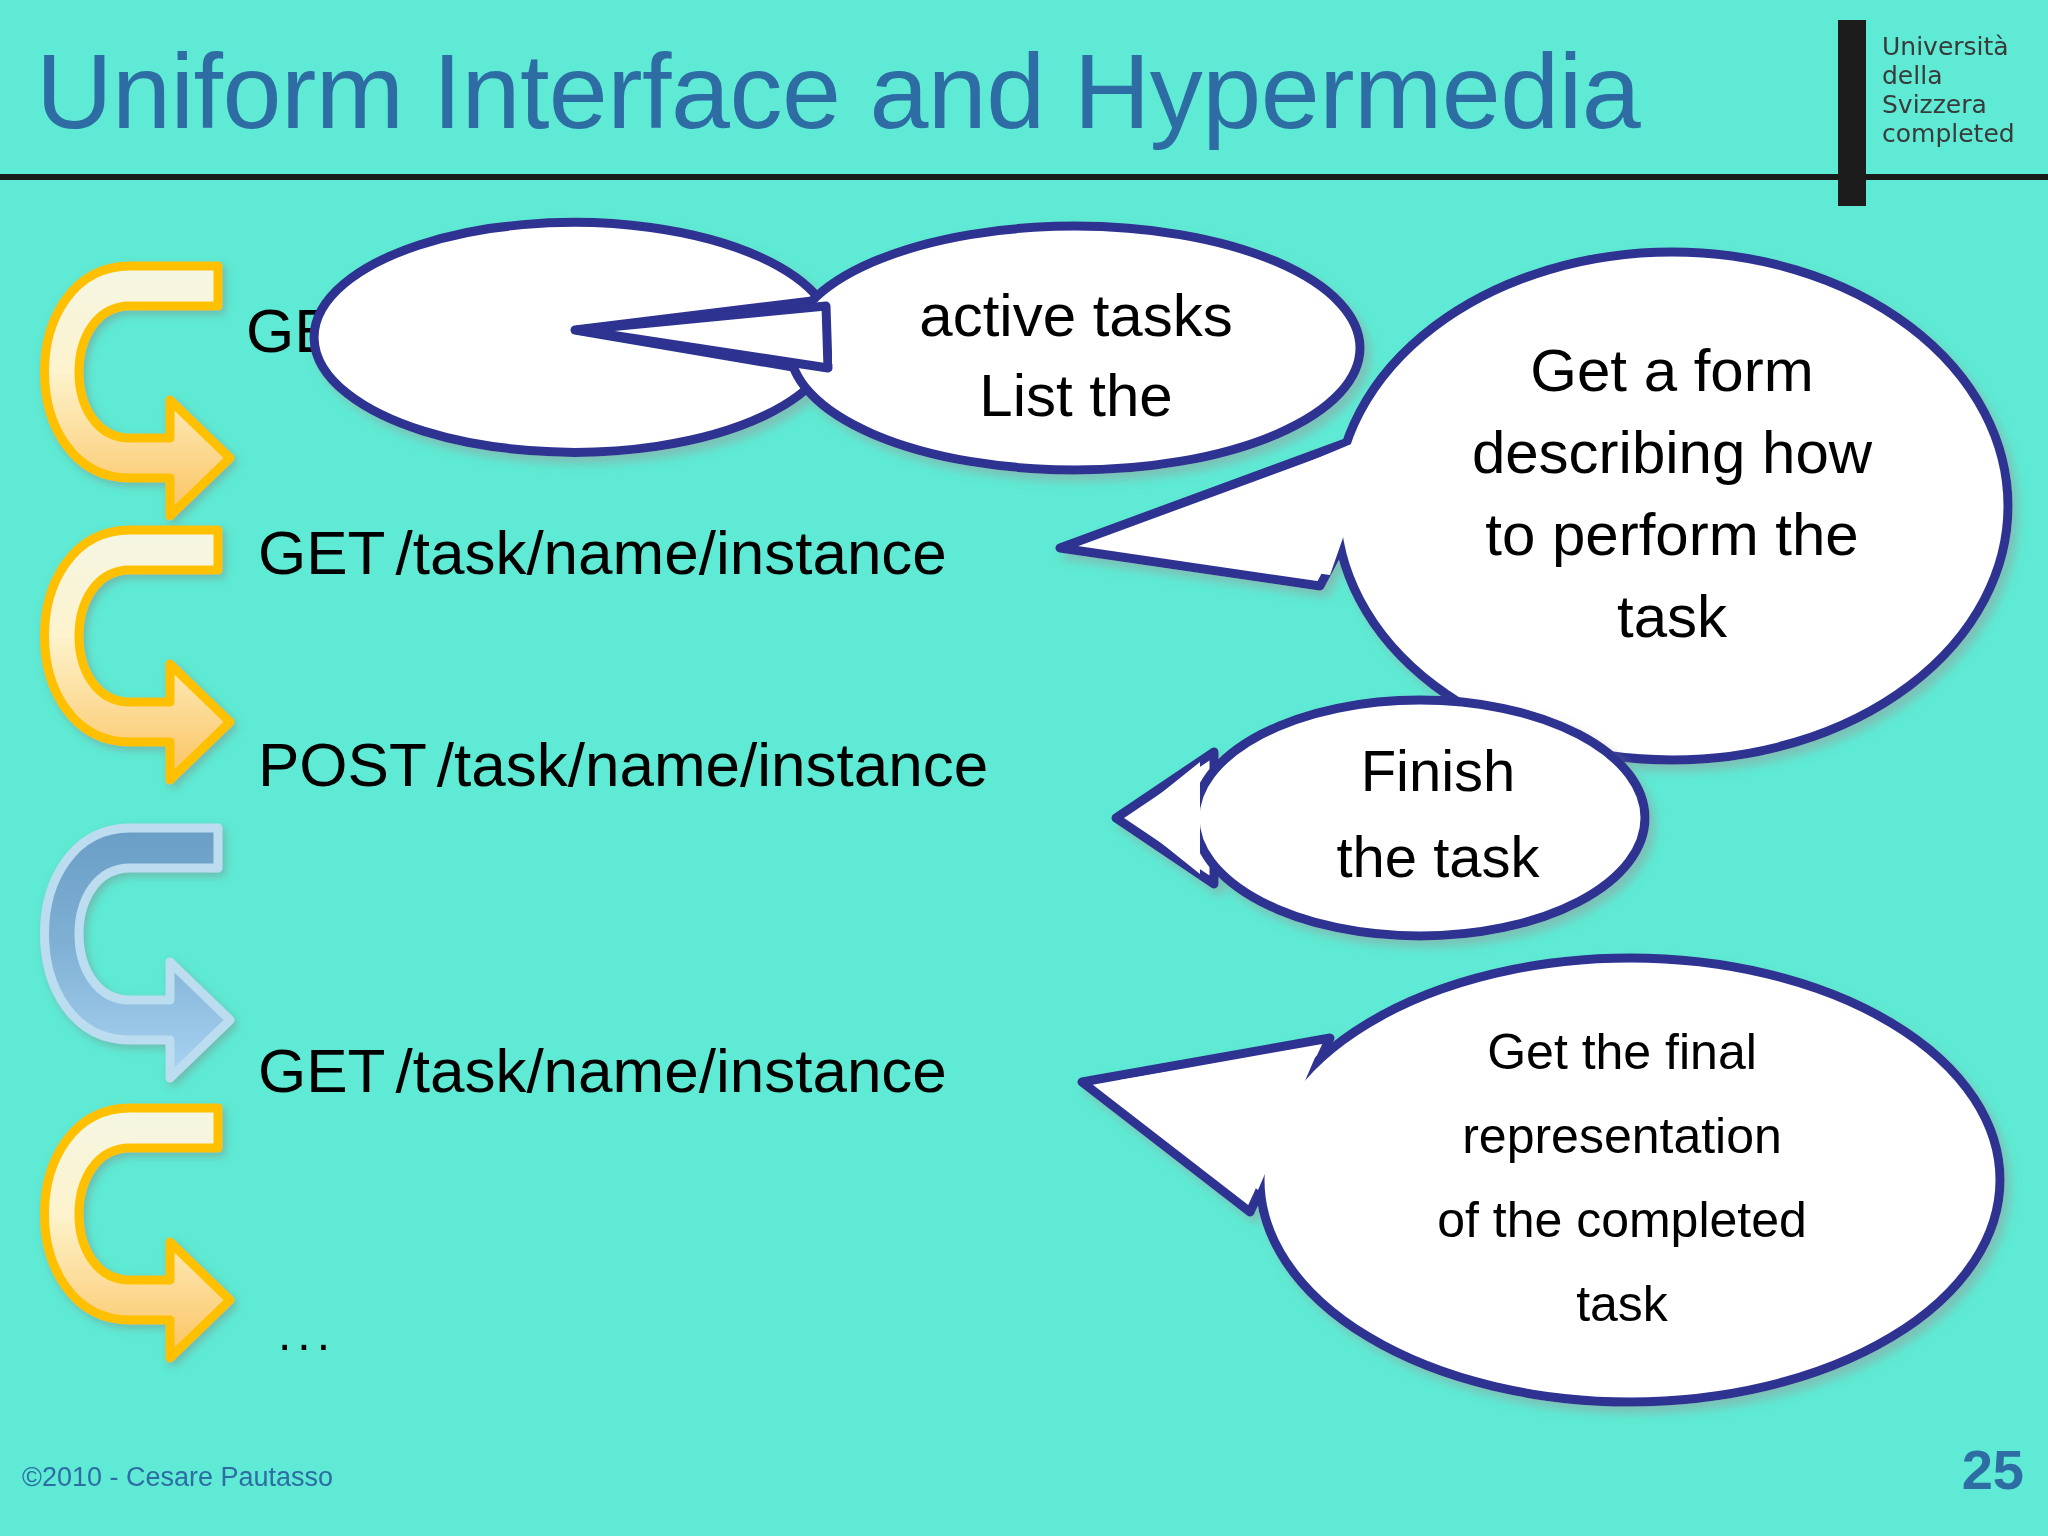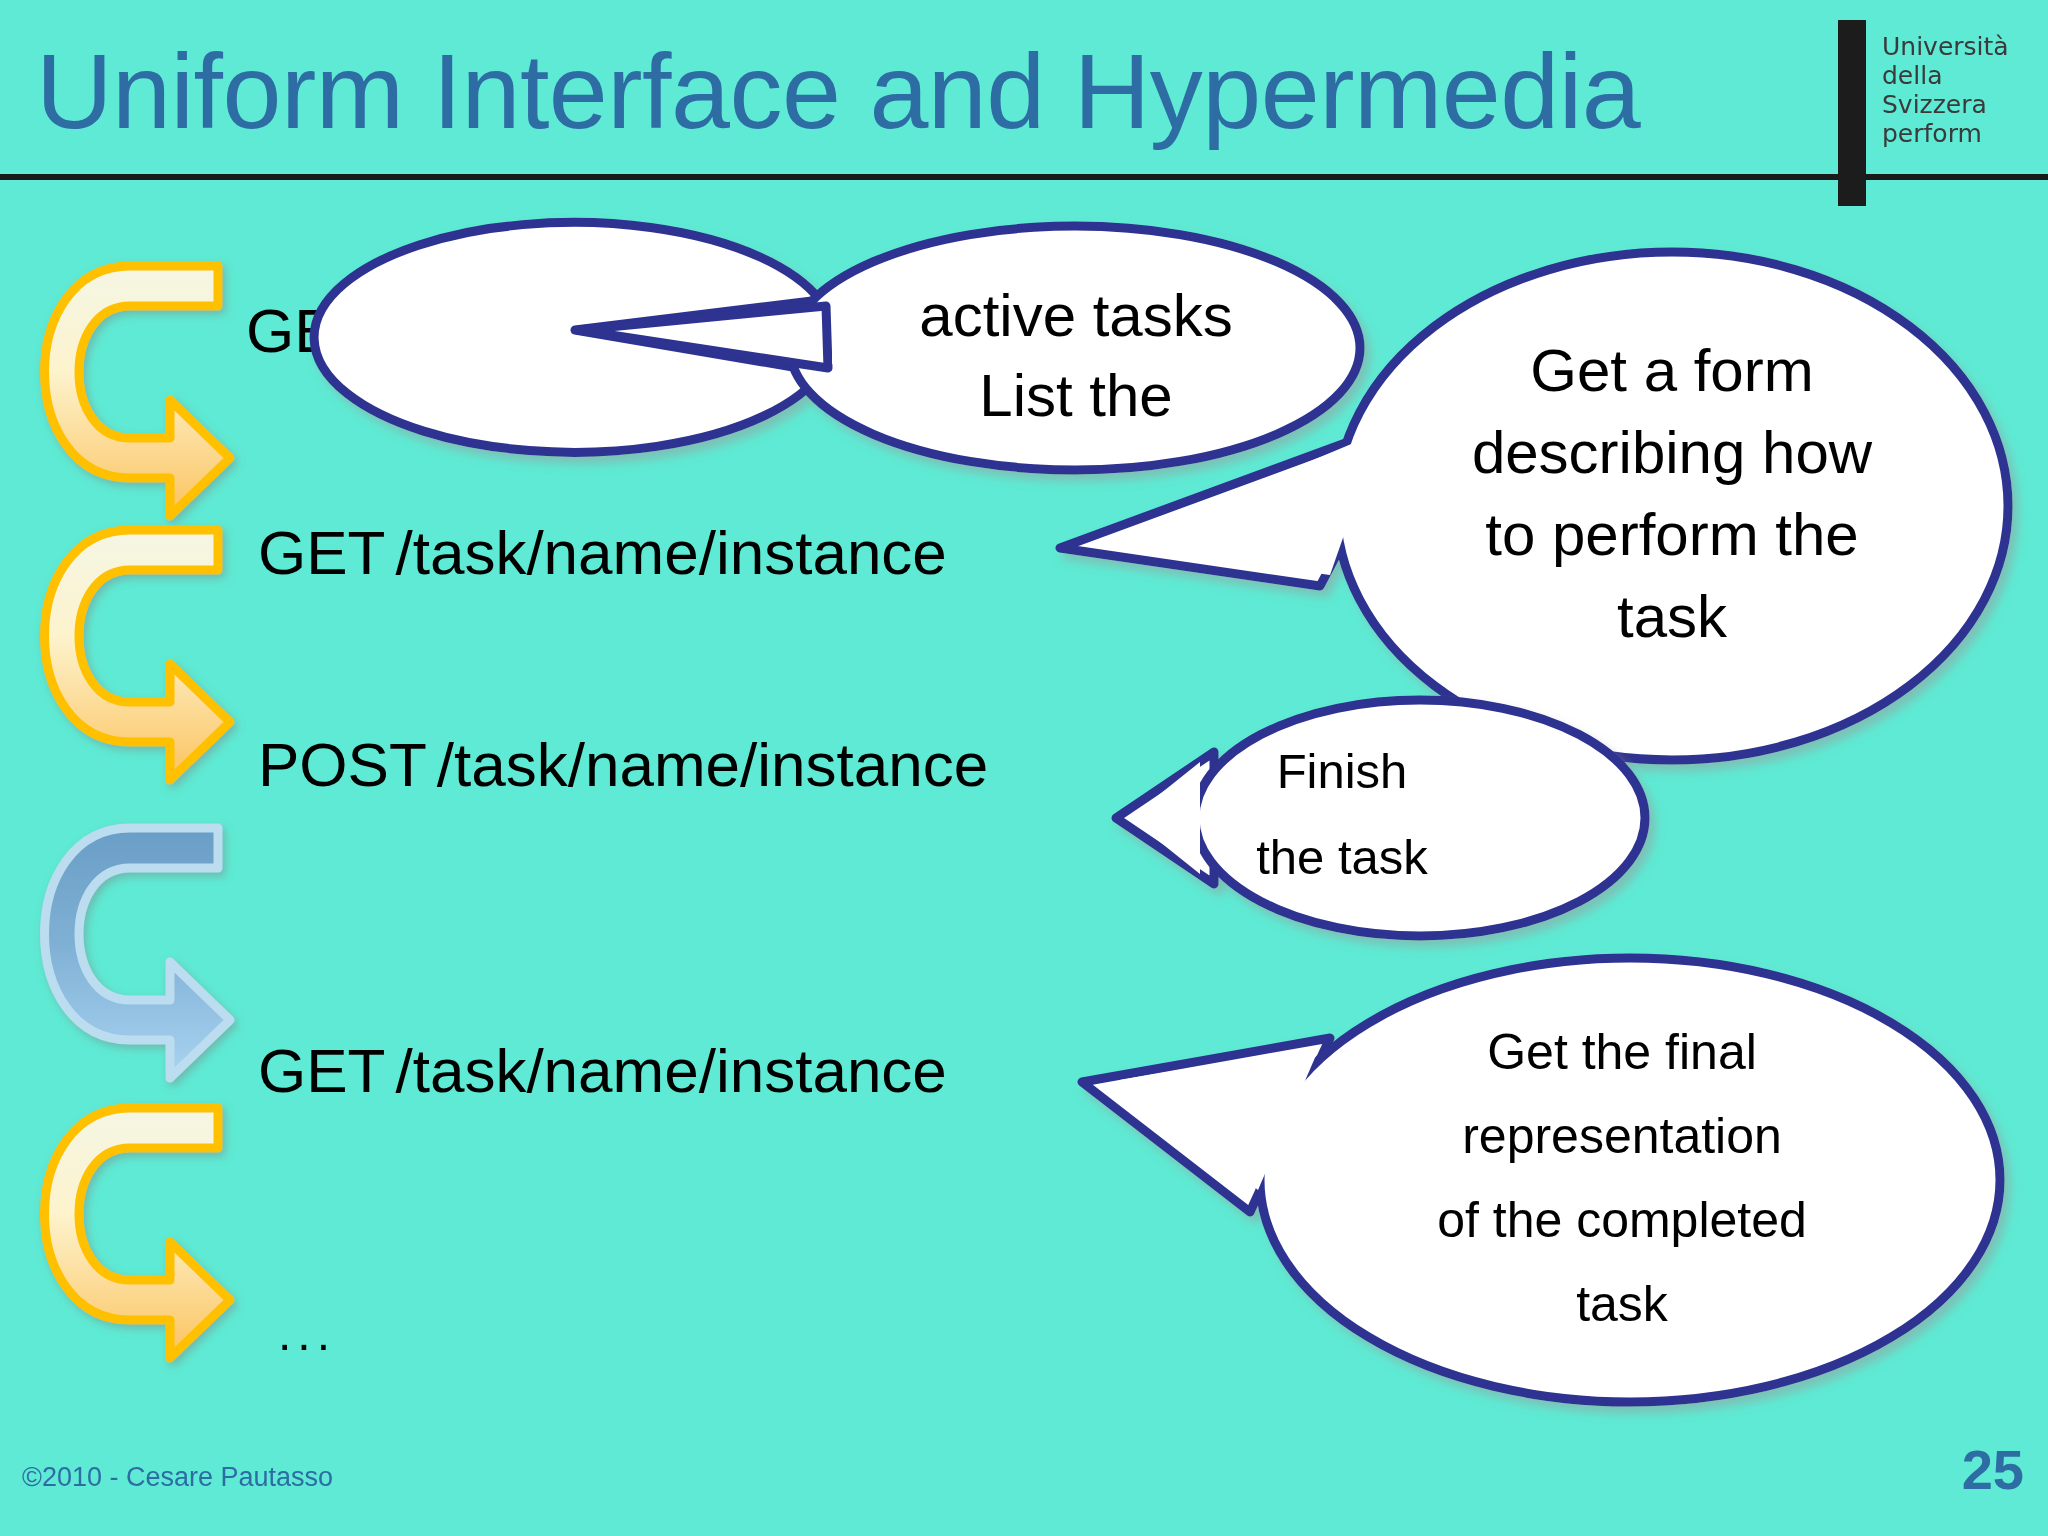--- a/index.html
+++ b/index.html
@@ -37,21 +37,21 @@
   
   svg.layer{position:absolute;left:0;top:0;width:2048px;height:1536px;
             pointer-events:none;overflow:visible;}
 
   
   .bubbletext{position:absolute;text-align:center;color:#000;
               font-family:"Liberation Sans",sans-serif;}
   .bubbletext div{white-space:nowrap;}
   #bt-list{left:806px;top:276px;width:540px;font-size:60px;line-height:80px;}
   #bt-form{left:1392px;top:330px;width:560px;font-size:60px;line-height:82px;}
-  #bt-finish{left:1112px;top:728px;width:460px;font-size:49px;line-height:86px;}
+  #bt-finish{left:1208px;top:728px;width:460px;font-size:58px;line-height:86px;}
   #bt-final{left:1312px;top:1010px;width:620px;font-size:50px;line-height:84px;}
 
   
   #copyright{position:absolute;left:22px;top:1462px;font-size:27px;
              color:#2e6ca4;white-space:nowrap;}
   #pagenum{position:absolute;left:1900px;top:1440px;width:124px;text-align:right;
            font-size:56px;line-height:60px;color:#2e6ca4;font-weight:bold;}
 </style>
 </head>
 <body>
@@ -62,21 +62,21 @@
     <div id="title">Uniform Interface and Hypermedia</div>
     <div id="headerRule"></div>
   </div>
 
   <div id="logo">
     <div id="logoBar"></div>
     <div id="logoText">
       <div>Università</div>
       <div>della</div>
       <div>Svizzera</div>
-      <div>perform</div>
+      <div>completed</div>
     </div>
   </div>
 
   <svg class="layer" viewBox="0 0 2048 1536">
     <defs>
       <linearGradient id="gy" x1="0" y1="0" x2="0" y2="1">
         <stop offset="0%" stop-color="#f4f6e4"></stop>
         <stop offset="42%" stop-color="#fdf3cd"></stop>
         <stop offset="100%" stop-color="#fbc35f"></stop>
       </linearGradient>

